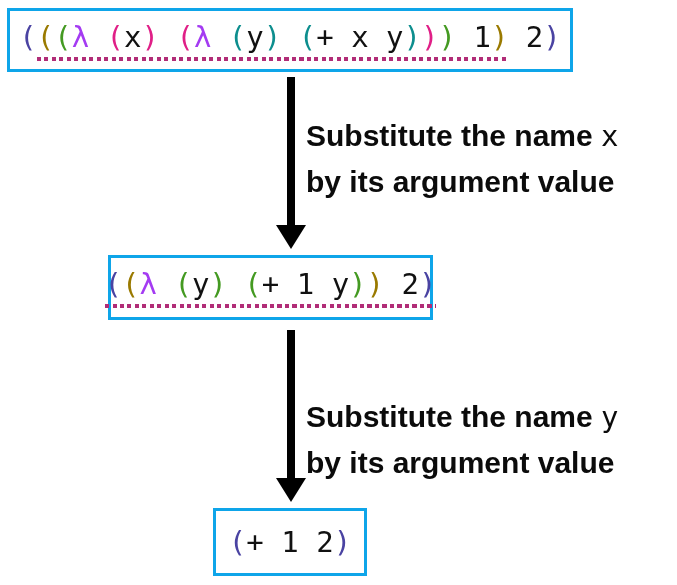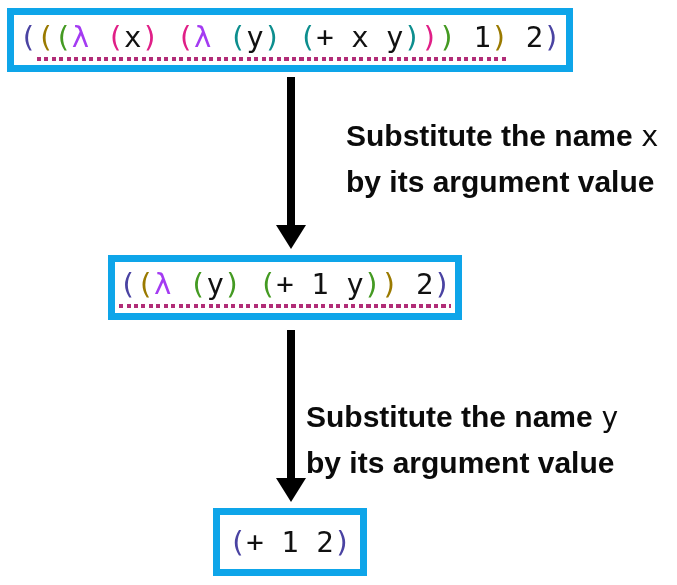--- a/index.html
+++ b/index.html
@@ -10,29 +10,29 @@
   #canvas {
     position: relative;
     width: 677px;
     height: 585px;
     background: #ffffff;
     overflow: hidden;
     font-family: "Liberation Sans", sans-serif;
   }
   .expr-box {
     position: absolute;
-    border: 7px solid #0ea5e9;
+    border: 3px solid #0ea5e9;
     background: #ffffff;
     display: flex;
     align-items: center;
     justify-content: center;
     box-sizing: border-box;
   }
   #box-step1 { left: 7px;   top: 8px;   width: 566px; height: 64px; }
-  #box-step2 { left: 108px; top: 255px; width: 354px; height: 65px; }
+  #box-step2 { left: 108px; top: 255px; width: 325px; height: 65px; }
   #box-step3 { left: 213px; top: 508px; width: 154px; height: 68px; text-align: right; }
   .code {
     font-family: "DejaVu Sans Mono", "Liberation Mono", monospace;
     font-size: 29px;
     line-height: 34px;
     white-space: pre;
     color: #111111;
   }
   .seg { display: inline-block; }
   .seg.ul {
@@ -69,21 +69,21 @@
   #arrow-step2 .head  { top: 148px; }
   .arrow-label {
     position: absolute;
     left: 306px;
     font-size: 30px;
     font-weight: bold;
     line-height: 45px;
     color: #0b0b0b;
     white-space: nowrap;
   }
-  #label-step1 { top: 113px; margin-left: 40px; }
+  #label-step1 { top: 113px; }
   #label-step2 { top: 366px; margin-top: 28px; }
   .mono-var {
     font-family: "DejaVu Sans Mono", "Liberation Mono", monospace;
     font-weight: normal;
     font-size: 29px;
   }
 </style>
 </head>
 <body>
 

